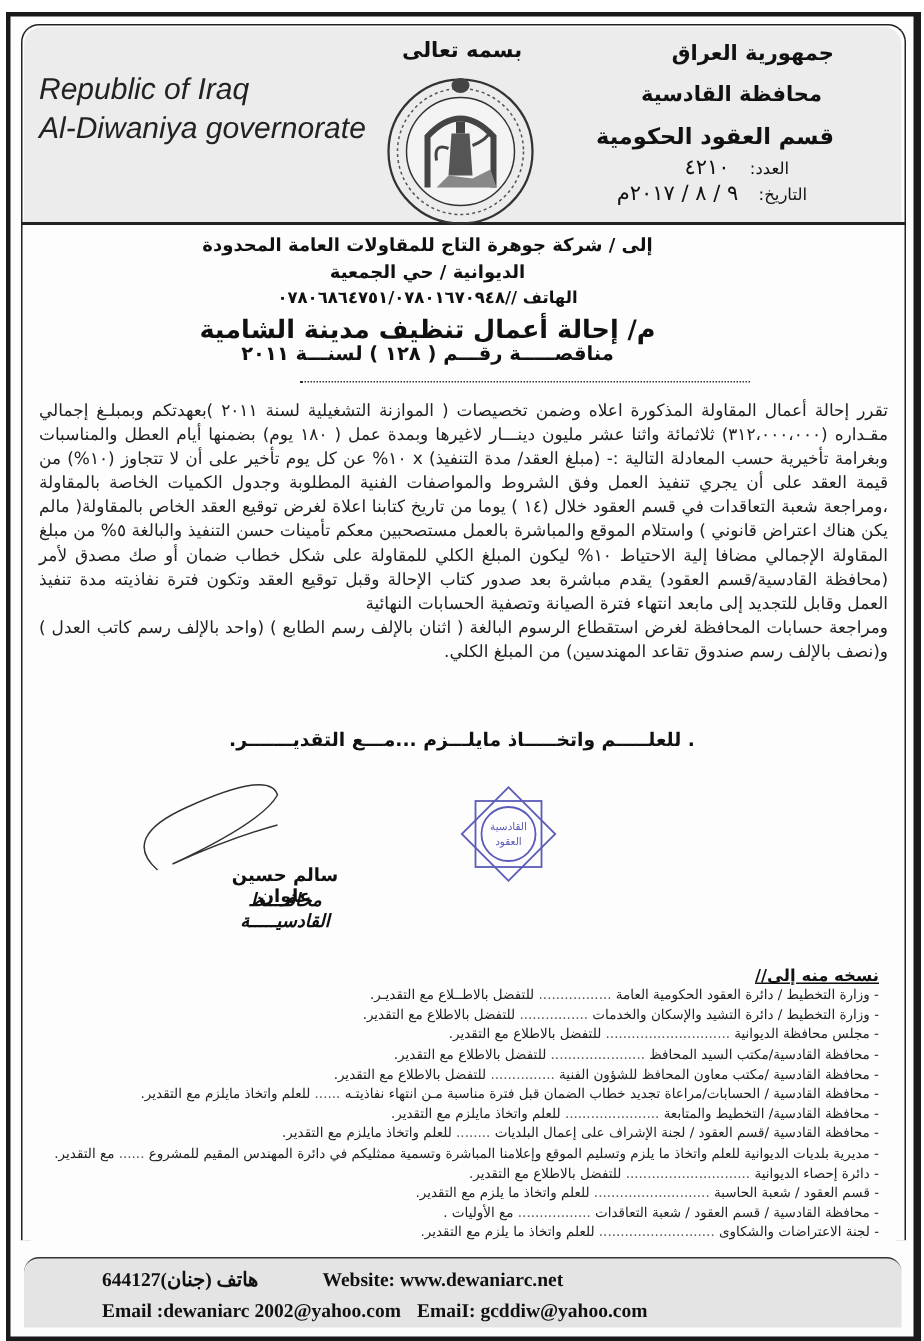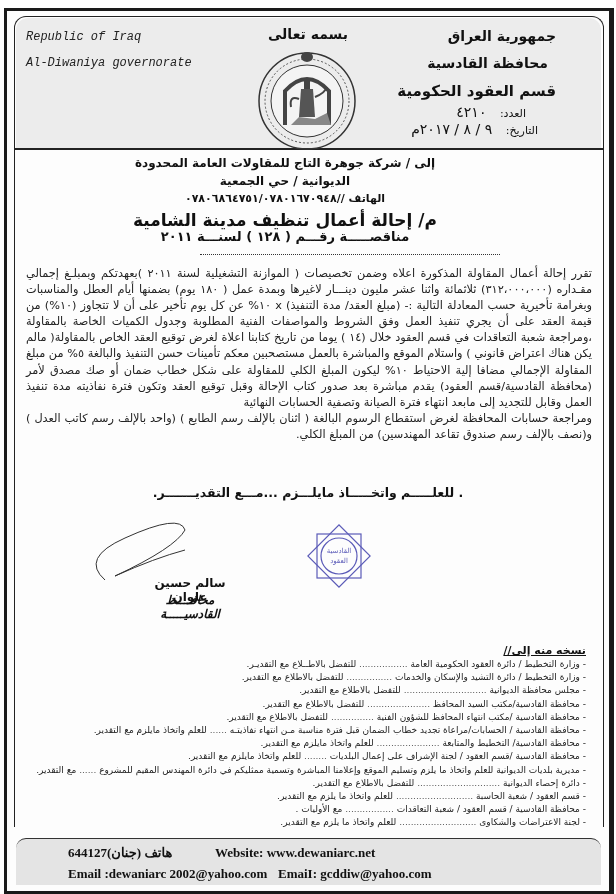--- a/index.html
+++ b/index.html
@@ -15,21 +15,21 @@
   .inner-frame {
     position: absolute; left: 14px; top: 16px; width: 588px; height: 810px;
     border: 1.5px solid #222; border-radius: 12px 12px 0 0; border-bottom: none;
   }
   .header-band {
     position: absolute; left: 16px; top: 18px; width: 585px; height: 130px;
     background: #ececec; border-radius: 12px 12px 0 0;
   }
   .header-rule { position: absolute; left: 14px; top: 148px; width: 590px; height: 2px; background: #222; }
 
-  .en { font-family: Liberation Mono, monospace; font-style: italic; font-size: 12px; color: #222; position: absolute; left: 26px; }
+  .en { font-family: Liberation Sans, sans-serif; font-style: italic; font-size: 20px; color: #222; position: absolute; left: 26px; margin-top: 19px; }
   .ar { direction: rtl; font-family: "DejaVu Sans", sans-serif; }
   .hdr-ar { position: absolute; right: 60px; font-weight: bold; font-size: 14px; }
   .basmala { position: absolute; left: 0; width: 616px; text-align: center; top: 26px; font-weight: bold; font-size: 14px; }
 
   .emblem { position: absolute; left: 255px; top: 47px; width: 104px; height: 104px; }
 
   .ref { position: absolute; right: 90px; font-size: 11px; direction: rtl; }
   .ref .v { font-size: 14px; margin-right: 10px; }
 
   .addr { position: absolute; left: 0; width: 570px; text-align: center; font-size: 12.5px; font-weight: bold; direction: rtl; }
@@ -125,21 +125,21 @@
   <text x="34" y="31" font-size="7" text-anchor="middle" fill="#5b5bb8" font-family="DejaVu Sans, sans-serif">القادسية</text>
   <text x="34" y="41" font-size="7" text-anchor="middle" fill="#5b5bb8" font-family="DejaVu Sans, sans-serif">العقود</text>
 </svg>
 
 <div class="copies-title">نسخه منه إلى//</div>
 <div id="copies-list">
     <div class="copy-line" style="top: 659px;"><span>- وزارة التخطيط / دائرة العقود الحكومية العامة</span><span class="dots"> ................. </span><span>للتفضل بالاطــلاع مع التقديـر.</span></div>
     <div class="copy-line" style="top: 672.2px;"><span>- وزارة التخطيط / دائرة التشيد والإسكان والخدمات</span><span class="dots"> ................ </span><span>للتفضل بالاطلاع مع التقدير.</span></div>
     <div class="copy-line" style="top: 685.4px;"><span>- مجلس محافظة الديوانية</span><span class="dots"> ............................. </span><span>للتفضل بالاطلاع مع التقدير.</span></div>
     <div class="copy-line" style="top: 698.6px;"><span>- محافظة القادسية/مكتب السيد المحافظ</span><span class="dots"> ...................... </span><span>للتفضل بالاطلاع مع التقدير.</span></div>
-    <div class="copy-line" style="top: 711.8px;"><span>- محافظة القادسية /مكتب انتهاء المحافظ للشؤون الفنية</span><span class="dots"> ............... </span><span>للتفضل بالاطلاع مع التقدير.</span></div>
+    <div class="copy-line" style="top: 711.8px;"><span>- محافظة القادسية /مكتب معاون المحافظ للشؤون الفنية</span><span class="dots"> ............... </span><span>للتفضل بالاطلاع مع التقدير.</span></div>
     <div class="copy-line" style="top: 725px;"><span>- محافظة القادسية / الحسابات/مراعاة تجديد خطاب الضمان قبل فترة مناسبة مـن انتهاء نفاذيتـه</span><span class="dots"> ...... </span><span>للعلم واتخاذ مايلزم مع التقدير.</span></div>
     <div class="copy-line" style="top: 738.2px;"><span>- محافظة القادسية/ التخطيط والمتابعة</span><span class="dots"> ...................... </span><span>للعلم واتخاذ مايلزم مع التقدير.</span></div>
     <div class="copy-line" style="top: 751.4px;"><span>- محافظة القادسية /قسم العقود / لجنة الإشراف على إعمال  البلديات</span><span class="dots"> ........ </span><span>للعلم واتخاذ مايلزم مع التقدير.</span></div>
     <div class="copy-line" style="top: 764.6px;"><span>- مديرية بلديات الديوانية للعلم واتخاذ ما يلزم وتسليم الموقع وإعلامنا المباشرة وتسمية ممثليكم في دائرة المهندس المقيم  للمشروع</span><span class="dots"> ...... </span><span>مع التقدير.</span></div>
     <div class="copy-line" style="top: 777.8px;"><span>- دائرة إحصاء الديوانية</span><span class="dots"> ............................. </span><span>للتفضل بالاطلاع مع التقدير.</span></div>
     <div class="copy-line" style="top: 791px;"><span>- قسم العقود / شعبة الحاسبة</span><span class="dots"> ........................... </span><span>للعلم واتخاذ ما يلزم مع التقدير.</span></div>
     <div class="copy-line" style="top: 804.2px;"><span>- محافظة القادسية / قسم العقود / شعبة التعاقدات</span><span class="dots"> ................. </span><span>مع الأوليات .</span></div>
     <div class="copy-line" style="top: 817.4px;"><span>- لجنة الاعتراضات والشكاوى</span><span class="dots"> ........................... </span><span>للعلم واتخاذ ما يلزم مع التقدير.</span></div>
   </div>
 

